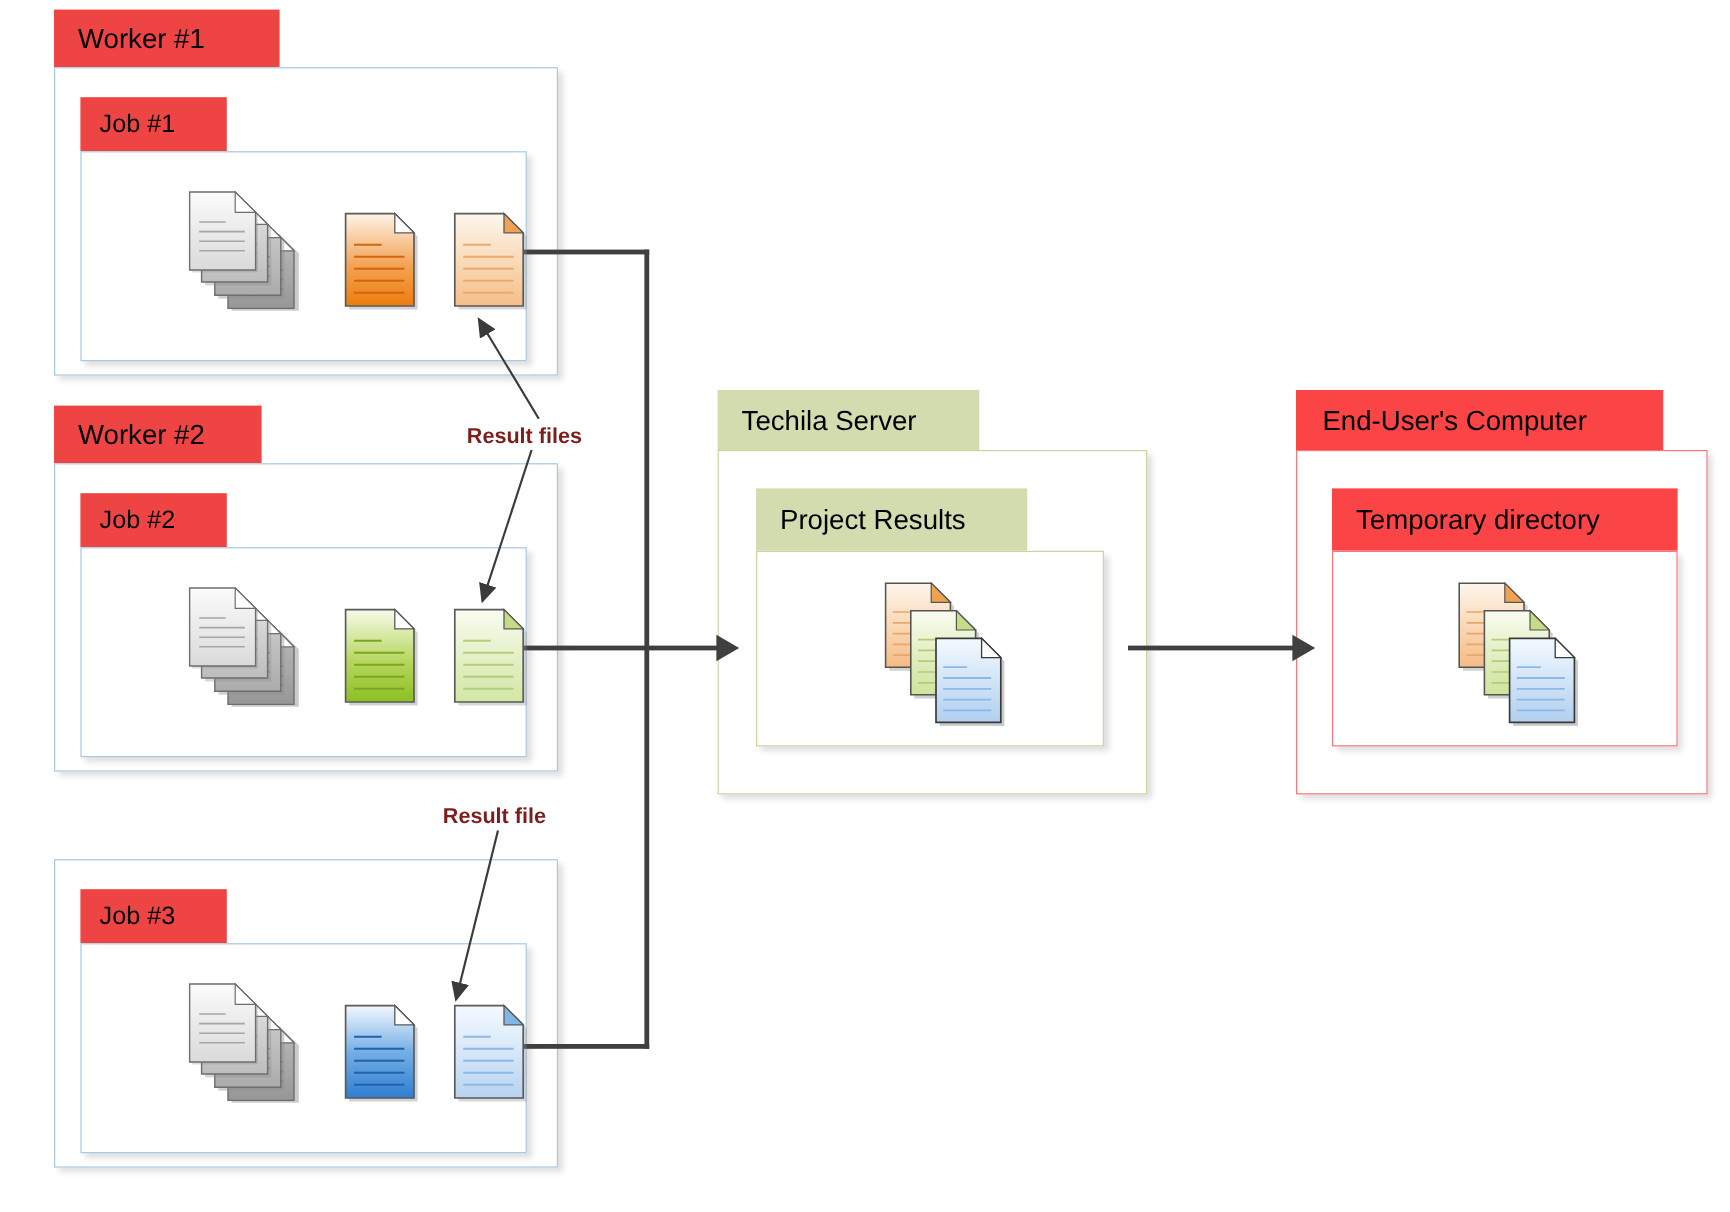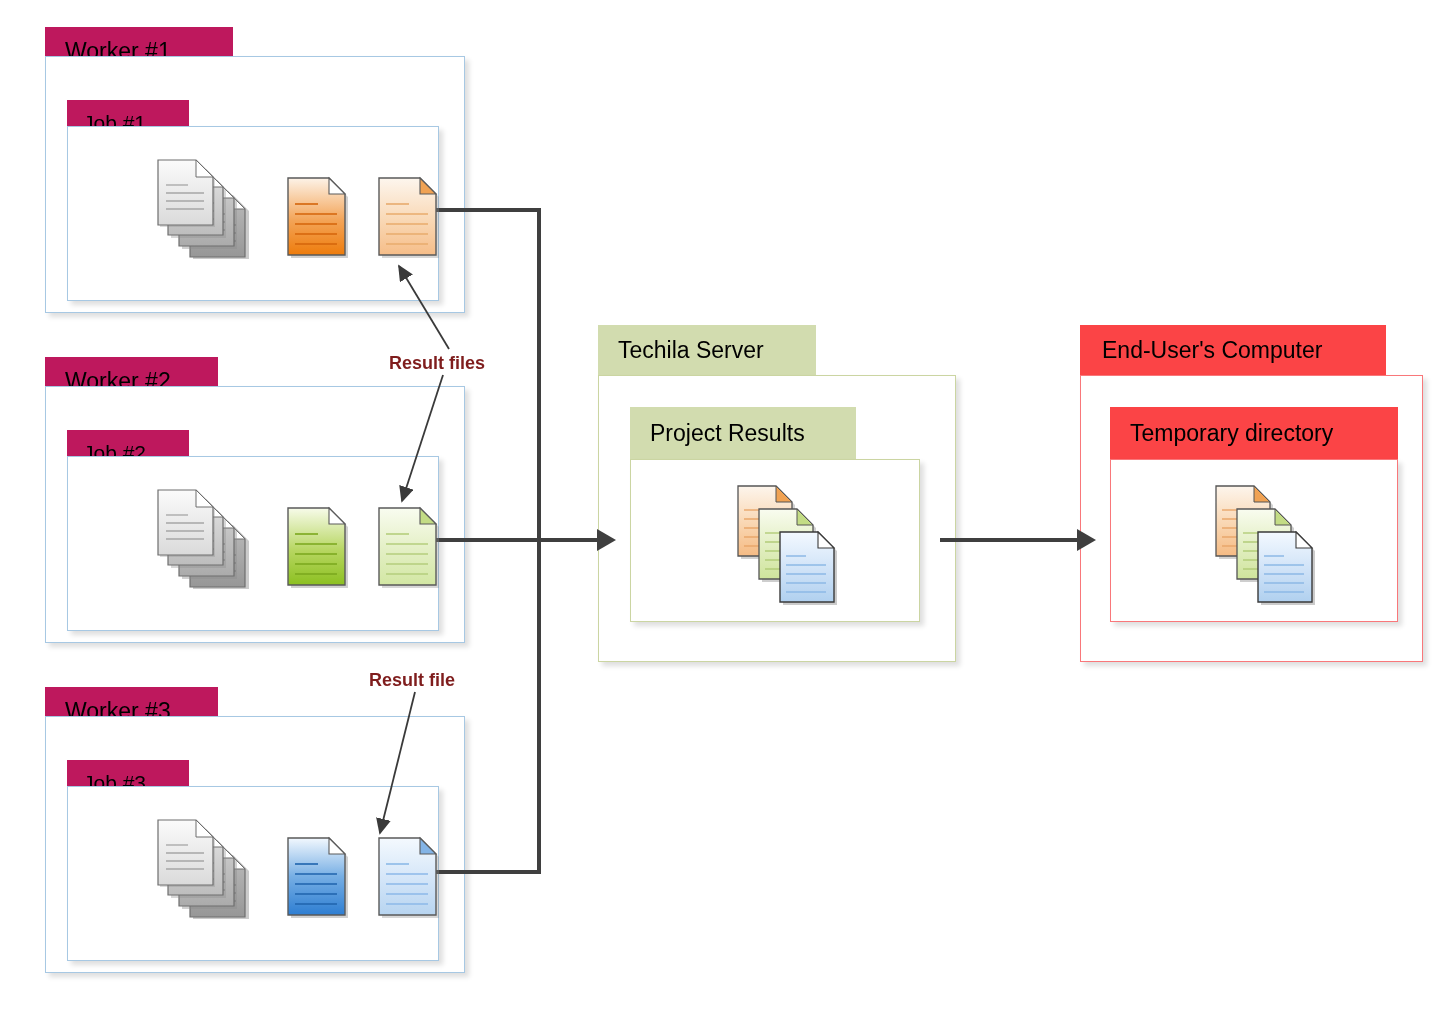--- a/index.html
+++ b/index.html
@@ -19,21 +19,21 @@
     white-space:nowrap;
   }
   .grp > .body{
     position:absolute;left:0;
     box-sizing:border-box;
     background:#ffffff;
     box-shadow:4px 4px 5px rgba(0,0,0,.13);
   }
 
   
-  .tab.blue{background:#be185d;color:#000;margin-top:19px;}
+  .tab.blue{background:#ef4444;color:#000;}
   .body.blue{border:1px solid #a7c8e3;}
   
   .tab.green{background:#d2dcaf;color:#000;}
   .body.green{border:1px solid #cbd5a2;}
   
   .tab.red{background:#fb4446;color:#000;}
   .body.red{border:1px solid #f9777a;}
 
   
   .doc{position:absolute;}
@@ -273,21 +273,20 @@
             <line x1="9" y1="48" x2="51" y2="48"></line>
               <line x1="9" y1="58" x2="51" y2="58"></line>
             <line x1="9" y1="68" x2="51" y2="68"></line>
           </g>
         </svg>
       </div>
     </div>
   </div>
 
   <div class="grp" style="left:45px;top:668px;width:420px;height:305px;">
-    <div class="tab blue" style="left:0;top:0;width:173px;height:48px;padding-left:20px;font-size:23px;">Worker #3</div>
     <div class="body blue" style="left:0;top:48px;width:420px;height:257px;"></div>
 
     <div class="grp" style="left:22px;top:73px;width:372px;height:220px;">
       <div class="tab blue" style="left:0;top:0;width:122px;height:45px;padding-left:16px;font-size:21px;">Job #3</div>
       <div class="body blue" style="left:0;top:45px;width:372px;height:175px;"></div>
 
       <div class="doc" style="left:90px;top:78px;width:115px;height:122px;">
         <svg width="115" height="122" viewBox="0 0 115 122">
           <g>
             <path d="M36 36 L76 36 L92 52 L92 100 L36 100 Z" fill="#8b8b8b" opacity=".45"></path>

